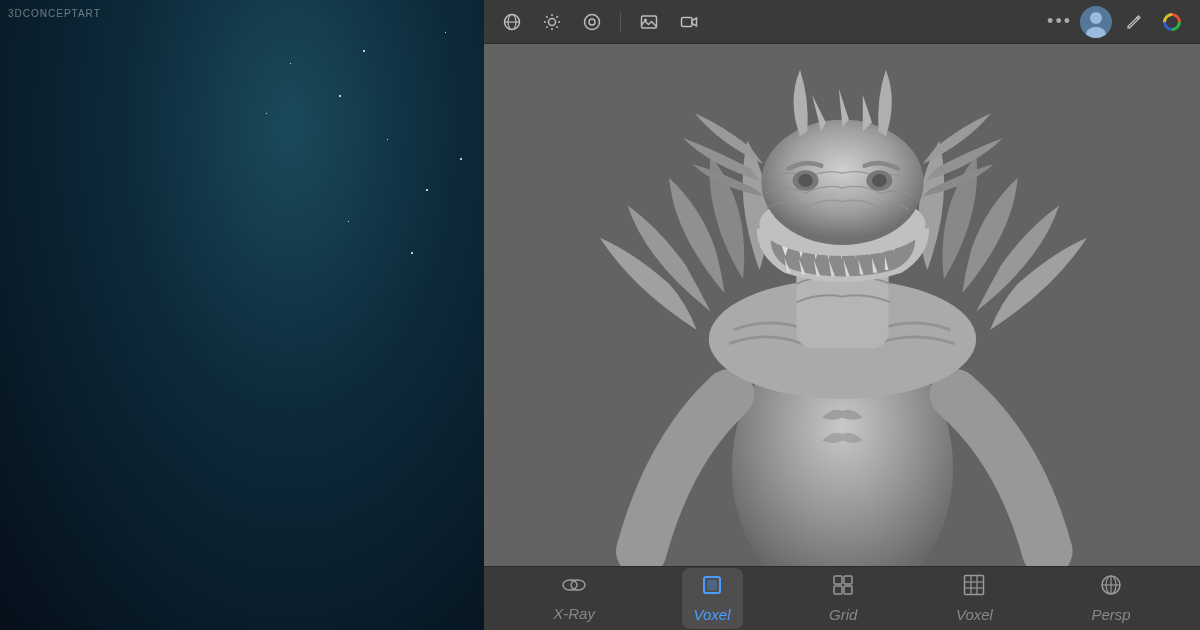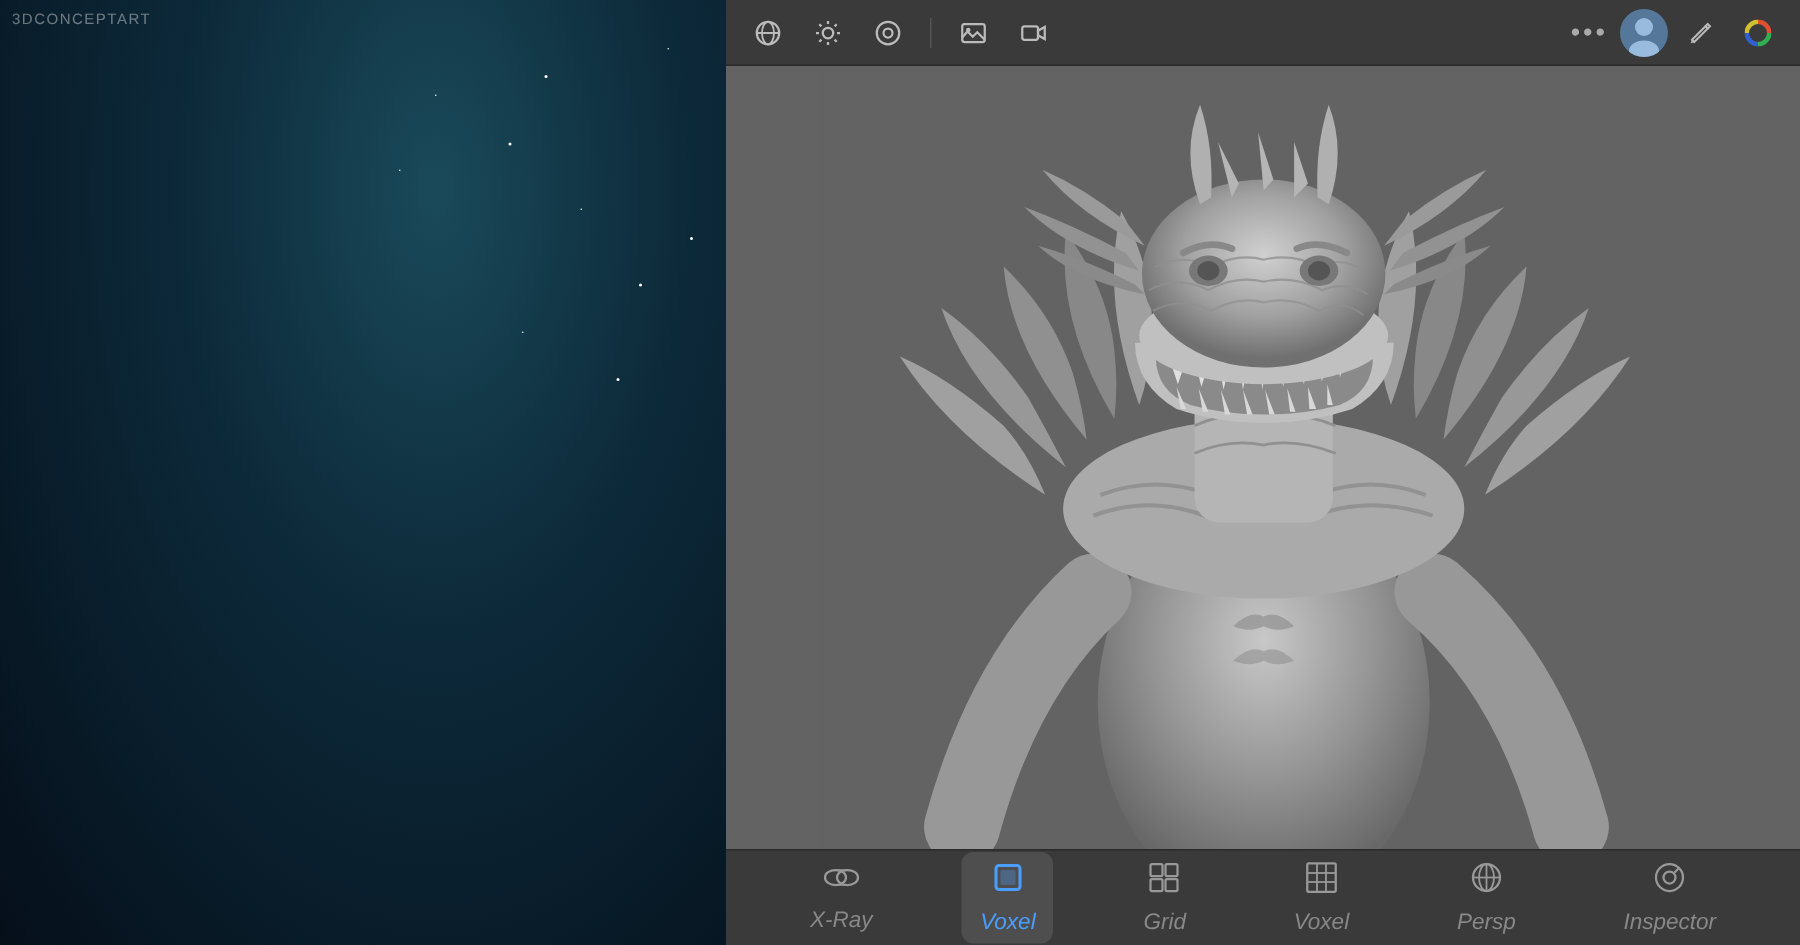--- a/index.html
+++ b/index.html
@@ -567,25 +567,15 @@
         <svg width="22" height="22" viewBox="0 0 22 22" fill="none">
           <circle cx="11" cy="11" r="9" stroke="#999" stroke-width="1.5"></circle>
           <ellipse cx="11" cy="11" rx="5" ry="9" stroke="#999" stroke-width="1.2"></ellipse>
           <line x1="2" y1="11" x2="20" y2="11" stroke="#999" stroke-width="1.2"></line>
           <line x1="11" y1="2" x2="11" y2="20" stroke="#999" stroke-width="1.2"></line>
         </svg>
       </div>
       <span class="tab-label">Persp</span>
     </div>
 
-    <div class="tab-item">
-      <div class="tab-icon">
-        <svg width="22" height="22" viewBox="0 0 22 22" fill="none">
-          <circle cx="11" cy="11" r="9" stroke="#999" stroke-width="1.5"></circle>
-          <circle cx="11" cy="11" r="4" stroke="#999" stroke-width="1.5"></circle>
-          <line x1="14.2" y1="7.8" x2="17.5" y2="4.5" stroke="#999" stroke-width="1.5"></line>
-        </svg>
-      </div>
-      <span class="tab-label">Inspector</span>
-    </div>
 
   </div>
 </div>
 
 </body></html>

